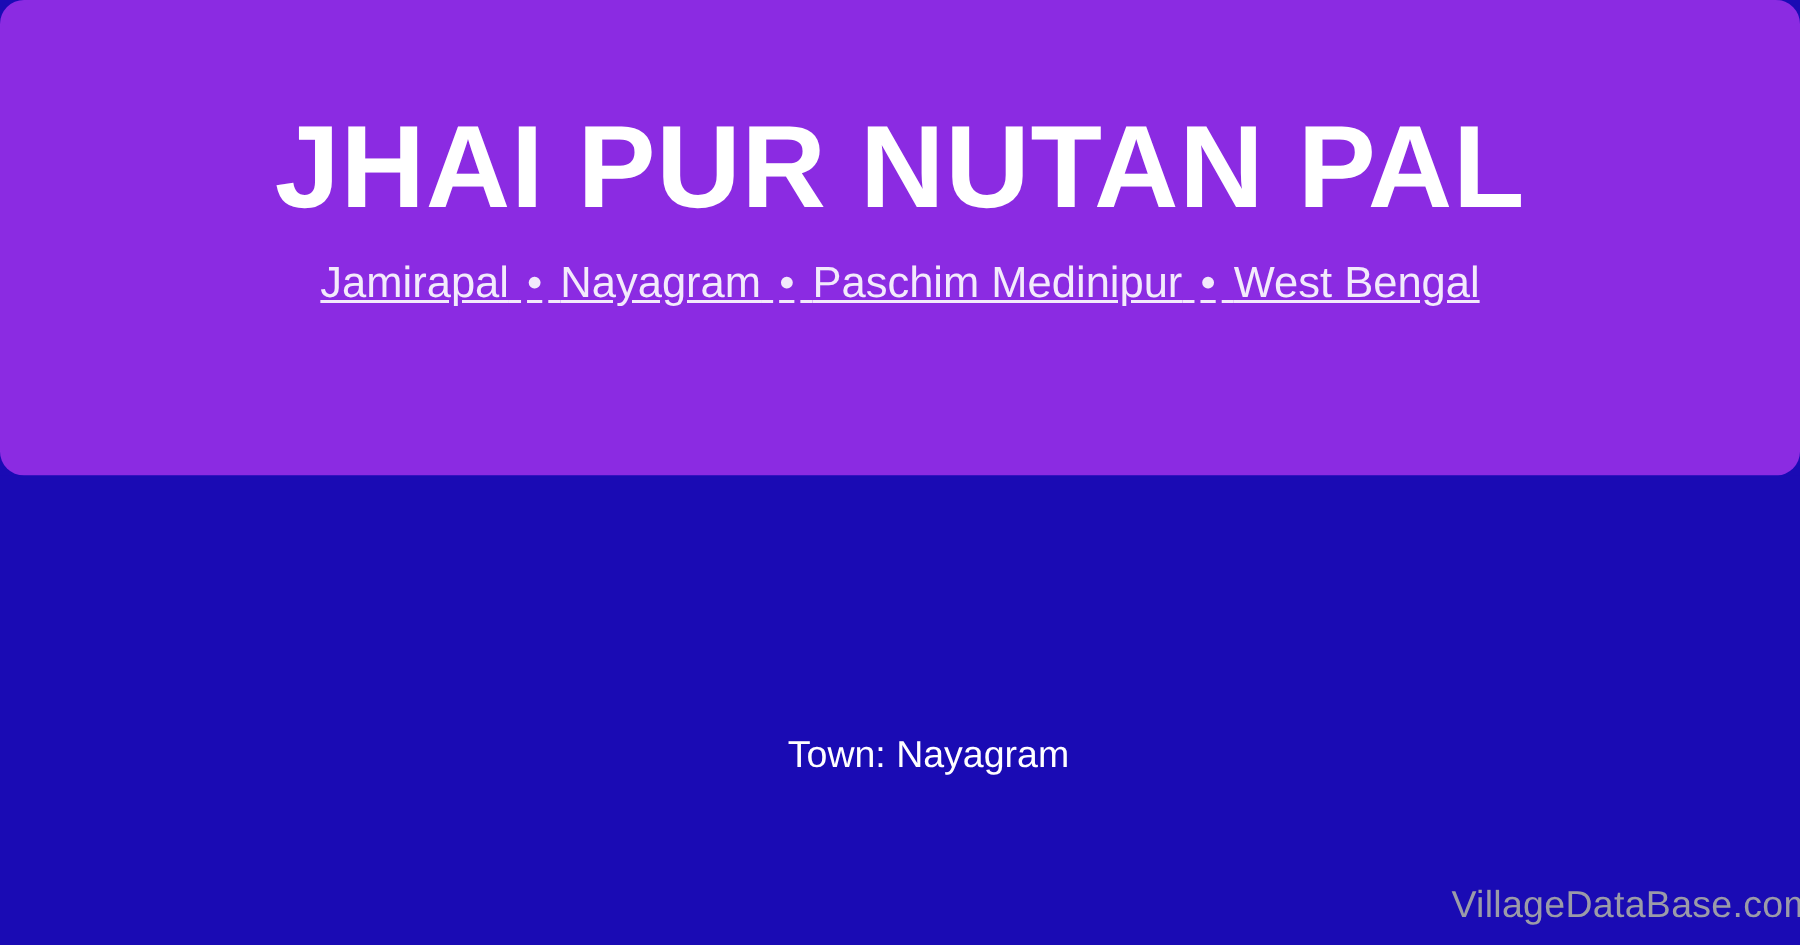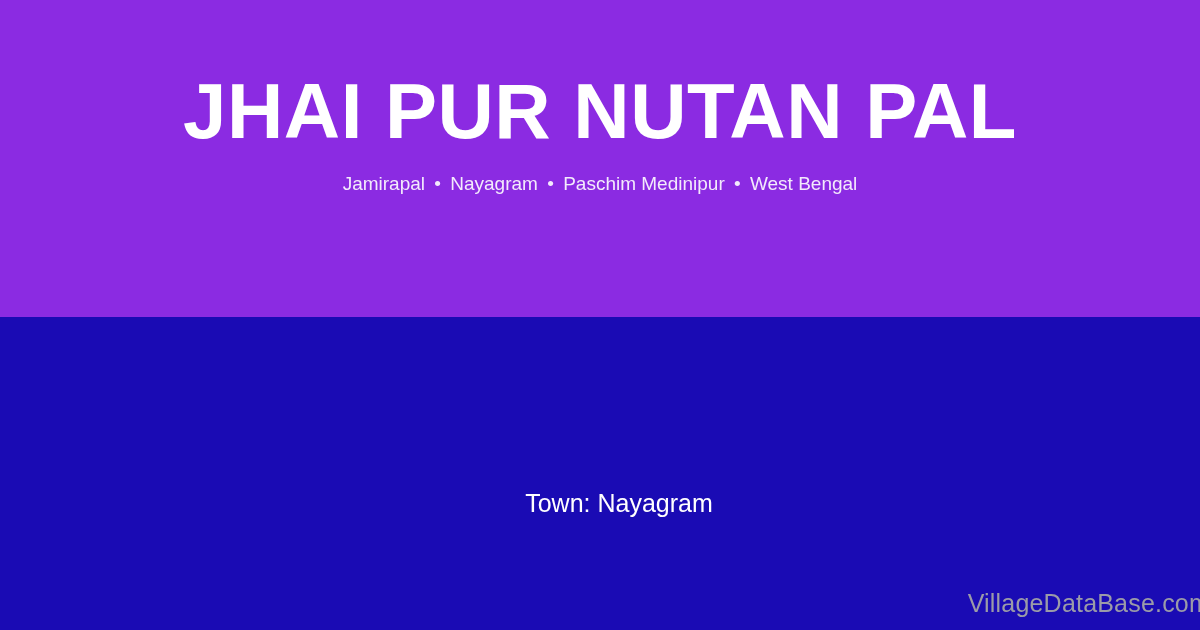--- a/index.html
+++ b/index.html
@@ -28,45 +28,47 @@
     position: relative;
     width: 100%;
     height: 317px;
     background: #8B2BE2;
     box-sizing: border-box;
     display: flex;
     flex-direction: column;
     align-items: center;
     justify-content: flex-start;
     padding-top: 72px;
+    border-radius: 16px;
   }
 
   .village-title {
     margin: 0;
     color: #FFFFFF;
     font-family: "Liberation Sans", sans-serif;
     font-size: 78px;
     font-weight: 700;
     letter-spacing: 0.5px;
     line-height: 1.0;
     text-transform: uppercase;
     text-align: center;
     white-space: nowrap;
   }
 
   .breadcrumb {
     margin: 0;
     margin-top: 24px;
     color: #F3EAFC;
     font-family: "Liberation Sans", sans-serif;
-    font-size: 19px;
+    font-size: 29px;
     font-weight: 400;
     line-height: 1.1;
     text-align: left;
     white-space: nowrap;
+    text-decoration: underline;
   }
   .breadcrumb .sep {
     padding: 0 4px;
     color: #F3EAFC;
   }
 
   
   .body {
     position: relative;
     flex: 1 1 auto;

